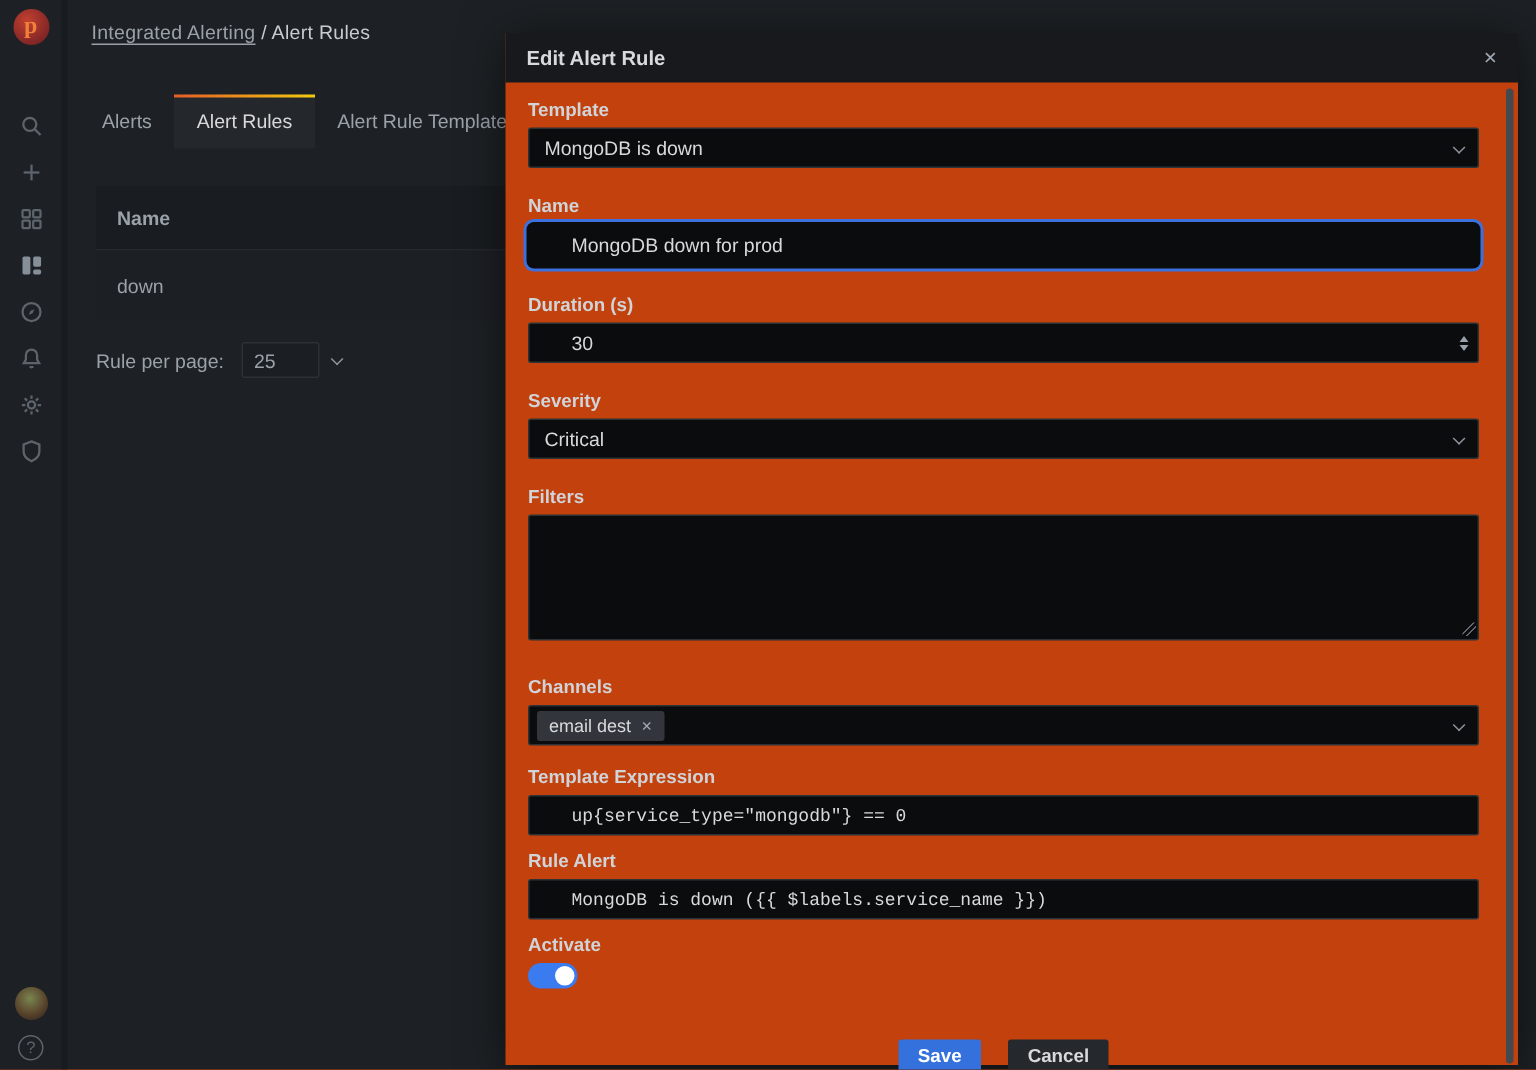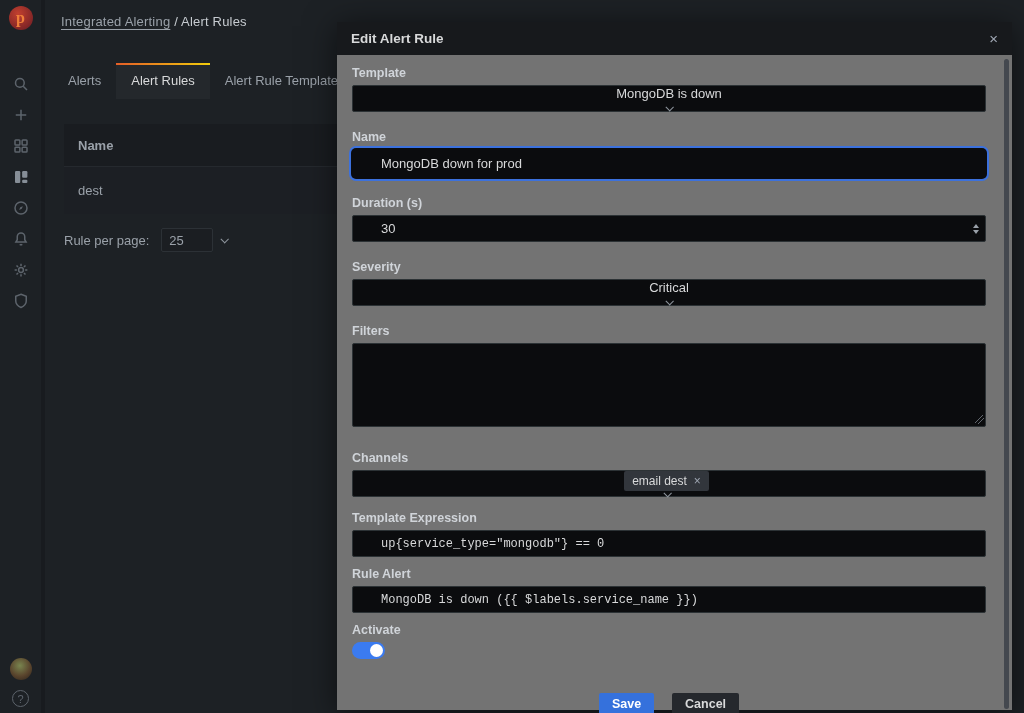--- a/index.html
+++ b/index.html
@@ -63,21 +63,21 @@
   .page-size {
     width:52px; height:24px; background:#1b1e22; border:1px solid #2c3136; border-radius:2px;
     display:flex; align-items:center; justify-content:space-between; padding:0 7px; cursor:pointer;gap:37px;
   }
 
   .chev { width:6px; height:6px; border-right:1.5px solid #8e959d; border-bottom:1.5px solid #8e959d; transform:rotate(45deg) translateY(-1px); flex:none; }
 
   
   .modal {
     position:absolute; left:337px; top:22px; width:675px; height:688px;
-    background:#737373; box-shadow:0 4px 30px rgba(0,0,0,.55);
+    background:#c2410c; box-shadow:0 4px 30px rgba(0,0,0,.55);
     display:flex; flex-direction:column; z-index:10;
   }
   .modal-header { height:33px; flex:none; background:#17191c; display:flex; align-items:center; padding:0 14px; }
   .modal-title { font-size:13.5px; font-weight:700; color:#d8d9da; }
   .close-btn { margin-left:auto; color:#9fa7b3; font-size:15px; line-height:1; cursor:pointer; }
   .modal-body { flex:1; padding:11px 26px 0 15px; }
   .scroll-thumb { position:absolute; right:3px; top:37px; height:650px; width:5px; background:#44484f; border-radius:3px; }
 
   .fgroup { margin-bottom:18px; }
   .fgroup.tight { margin-bottom:10px; }
@@ -86,21 +86,21 @@
     width:100%; height:27px; background:#0b0c0e; border:1px solid #2c3235; border-radius:2px;
     color:#d8d9da; font-size:13px; font-family:"Liberation Sans", sans-serif;
     display:flex; align-items:center; padding:0 10px; position:relative;
   }
   input.field { outline:none;padding-left:28px; }
   input.field.focused {
     border-color:#0b0c0e; border-radius:4px; height:29px;
     box-shadow:0 0 0 1px #0b0c0e, 0 0 0 3px #3c71dd;
   }
   .field.mono { font-family:"Liberation Mono", monospace; font-size:12px; }
-  .select { cursor:pointer; justify-content:space-between;flex-direction:column; }
+  .select { cursor:pointer; justify-content:space-between; }
   .spinner { position:absolute; right:7px; top:0; bottom:0; display:flex; flex-direction:column; justify-content:center; gap:2px; cursor:pointer; }
   .spin-up { width:0; height:0; border-left:3.5px solid transparent; border-right:3.5px solid transparent; border-bottom:4.5px solid #9aa1a9; }
   .spin-down { width:0; height:0; border-left:3.5px solid transparent; border-right:3.5px solid transparent; border-top:4.5px solid #9aa1a9; }
   .textarea-wrap { position:relative; }
   textarea.field { height:84px; resize:none; padding:7px 10px; outline:none; }
   .resize-grip {
     position:absolute; right:2px; bottom:3px; width:9px; height:9px; pointer-events:none;
     background:linear-gradient(135deg, transparent 0 40%, #62676e 40% 48%, transparent 48% 62%, #62676e 62% 70%, transparent 70%);
   }
   .chip {
@@ -191,21 +191,21 @@
 
   <div class="tabs">
     <div class="tab">Alerts</div>
     <div class="tab active">Alert Rules</div>
     <div class="tab">Alert Rule Templates</div>
   </div>
 
   <div class="rules-table">
     <div class="tbl-header">Name</div>
     <div class="tbl-row">
-      <span>dest</span>
+      <span>down</span>
     </div>
   </div>
 
   <div class="pagination">
     <span>Rule per page:</span>
     <div class="page-size">
       <span>25</span>
       <span class="chev"></span>
     </div>
   </div>

